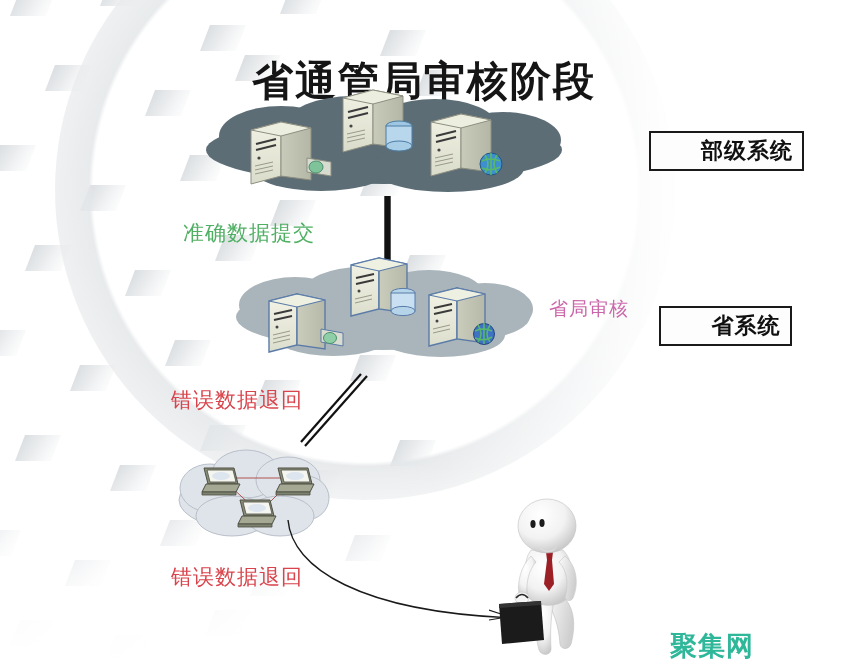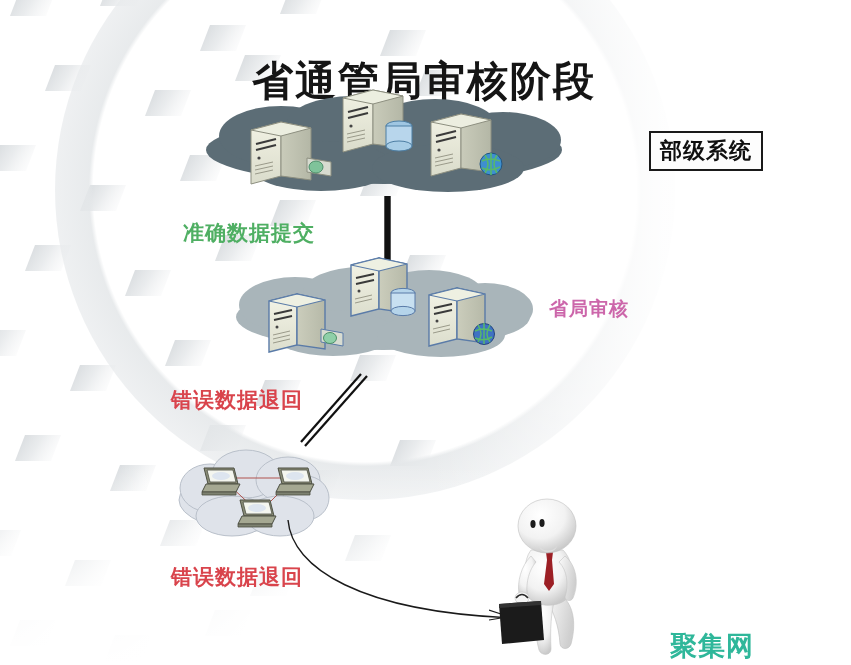--- a/index.html
+++ b/index.html
@@ -79,31 +79,32 @@
     background: #fdfdfd;
     color: #101010;
     font-size: 22px;
     font-weight: 700;
     letter-spacing: 1px;
     display: flex;
     align-items: center;
     justify-content: center;
     font-family: "Liberation Serif", "DejaVu Serif", serif;
     white-space: nowrap;
+    padding-left: 41px;
   }
   #box-ministry   { left: 649px; top: 131px; width: 110px; height: 36px; }
   #box-province   { left: 659px; top: 306px; width: 88px;  height: 36px; }
   #box-enterprise { left: 655px; top: 444px; width: 104px; height: 36px; }
   #box-owner      { left: 650px; top: 570px; width: 130px; height: 38px; }
 
   
   .flow-text {
     position: absolute;
     font-size: 21px;
-    font-weight: 700;
+    font-weight: 400;
     letter-spacing: 1px;
     white-space: nowrap;
     font-family: "Liberation Serif", "DejaVu Serif", serif;
   }
   #txt-submit   { left: 183px; top: 219px; color: #4faf63; }
   #txt-review   { left: 549px; top: 296px; color: #cc66aa; font-size: 19px; }
   #txt-return-1 { left: 171px; top: 386px; color: #d9444c; }
   #txt-return-2 { left: 171px; top: 563px; color: #d9444c; }
 
   
@@ -455,16 +456,17 @@
     <line x1="0" y1="112" x2="12" y2="116" stroke="#1b1b1b" stroke-width="1.2"></line>
     <line x1="0" y1="122" x2="12" y2="120" stroke="#1b1b1b" stroke-width="1.2"></line>
   </svg>
 
   <div id="txt-submit" class="flow-text">准确数据提交</div>
   <div id="txt-review" class="flow-text">省局审核</div>
   <div id="txt-return-1" class="flow-text">错误数据退回</div>
   <div id="txt-return-2" class="flow-text">错误数据退回</div>
 
   <div id="box-ministry" class="label-box">部级系统</div>
+  <div id="box-province" class="label-box">省系统</div>
 
   <div id="watermark">聚集网</div>
 
 </div>
 
 </body></html>

